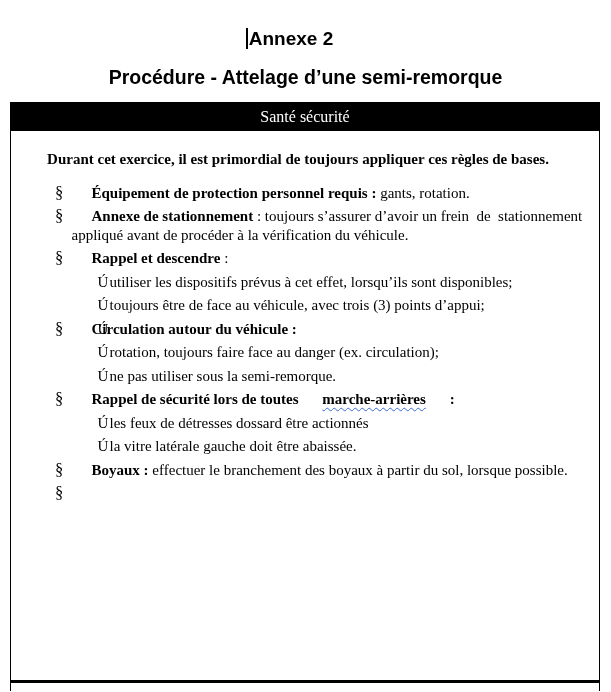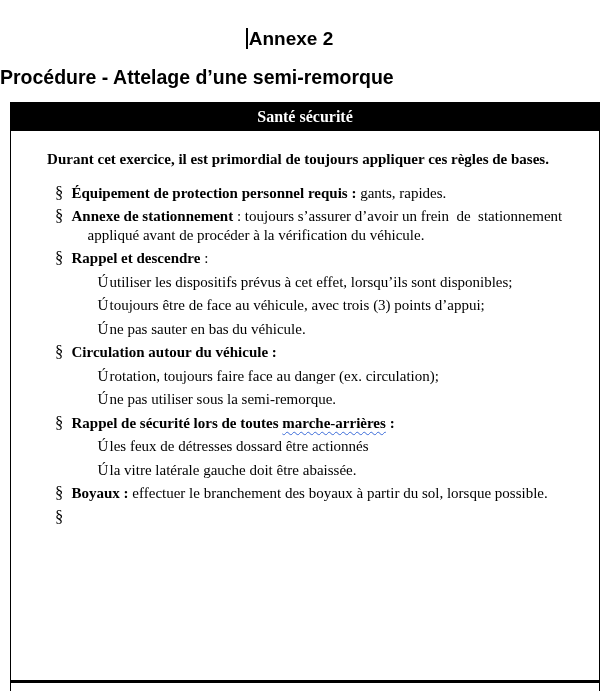--- a/index.html
+++ b/index.html
@@ -17,34 +17,34 @@
     font-family:"Liberation Sans", sans-serif;
     font-weight:bold;font-size:19px;line-height:24px;
     white-space:nowrap;
   }
   .caret{
     display:inline-block;width:2px;height:21px;background:#000;
     vertical-align:-4px;margin-right:1px;
   }
   .h2{
     position:absolute;top:65px;left:0;right:0;
-    text-align:left;
+    text-align:center;
     font-family:"Liberation Sans", sans-serif;
     font-weight:bold;font-size:19.5px;line-height:24px;
     white-space:nowrap;
   }
   .doc-table{
     position:absolute;top:102px;left:10px;width:590px;
   }
   .table-header{
     background:#000;
     height:29px;
     display:flex;align-items:center;justify-content:center;
     color:#fff;
-    font-weight:bold;font-size:16px;
+    font-weight:normal;font-size:16px;
     font-family:"Liberation Serif", serif;
   }
   .table-body{
     box-sizing:border-box;
     height:552px;
     border-left:1.5px solid #000;
     border-right:1.5px solid #000;
     border-bottom:3px solid #000;
     padding:19px 14px 16px 0;
     font-size:15px;
@@ -70,22 +70,22 @@
   }
   .li.lvl1{padding-left:60.5px;}
   .li.lvl2{padding-left:98.5px;}
   .li .bullet{
     position:absolute;top:0;
     font-weight:normal;
   }
   .li.lvl1 .bullet{left:44px;font-size:16.5px;}
   .li.lvl2 .bullet{left:86.5px;font-size:15px;}
   .tline{white-space:pre-wrap;}
-  .tline.cont{margin-left:16px;}
-  .tline .b{font-weight:bold;}
+  .tline.cont{}
+  .tline .b{font-weight:bold;margin-left:20px;}
   .tline .wavy{
     text-decoration-line:underline;
     text-decoration-style:wavy;
     text-decoration-color:#3a6bd8;
     text-decoration-thickness:1px;
     text-underline-offset:3px;
   }
 </style>
 </head>
 <body>
@@ -97,21 +97,21 @@
 <div class="doc-table">
   <div class="table-header">
     <span>Santé sécurité</span>
   </div>
   <div class="table-body">
     <p class="intro">Durant cet exercice, il est primordial de toujours appliquer ces règles de bases.</p>
     <div class="rules-list">
         <div class="li lvl1">
           <span class="bullet">§</span>
           <div>
-            <div class="tline"><span class="b">Équipement de protection personnel requis : </span><span>gants, rapides.</span></div>
+            <div class="tline"><span class="b">Équipement de protection personnel requis : </span><span>gants, rotation.</span></div>
           </div>
         </div>
         <div class="li lvl1">
           <span class="bullet">§</span>
           <div>
             <div class="tline"><span class="b">Annexe de stationnement</span><span> : toujours s’assurer d’avoir un frein  de  stationnement</span></div>
             <div class="tline cont"><span>appliqué avant de procéder à la vérification du véhicule.</span></div>
           </div>
         </div>
         <div class="li lvl1">
@@ -127,23 +127,20 @@
           </div>
         </div>
         <div class="li lvl2">
           <span class="bullet">Ú</span>
           <div>
             <div class="tline"><span>toujours être de face au véhicule, avec trois (3) points d’appui;</span></div>
           </div>
         </div>
         <div class="li lvl2">
           <span class="bullet">Ú</span>
-          <div>
-            <div class="tline"><span>ne pas sauter en bas du véhicule.</span></div>
-          </div>
         </div>
         <div class="li lvl1">
           <span class="bullet">§</span>
           <div>
             <div class="tline"><span class="b">Circulation autour du véhicule :</span></div>
           </div>
         </div>
         <div class="li lvl2">
           <span class="bullet">Ú</span>
           <div>

